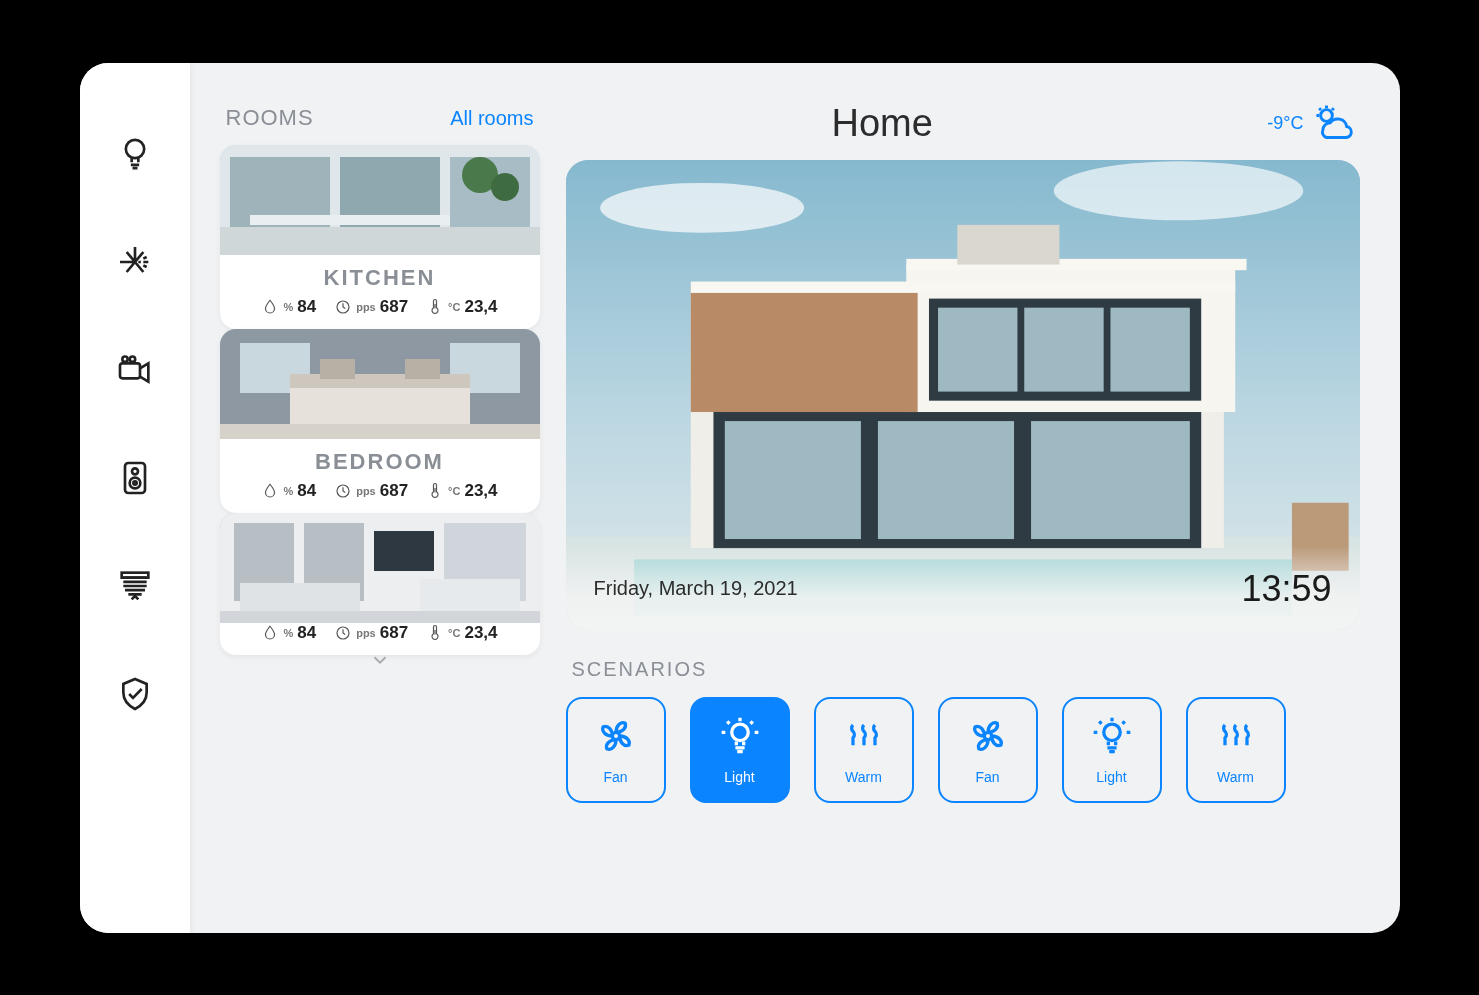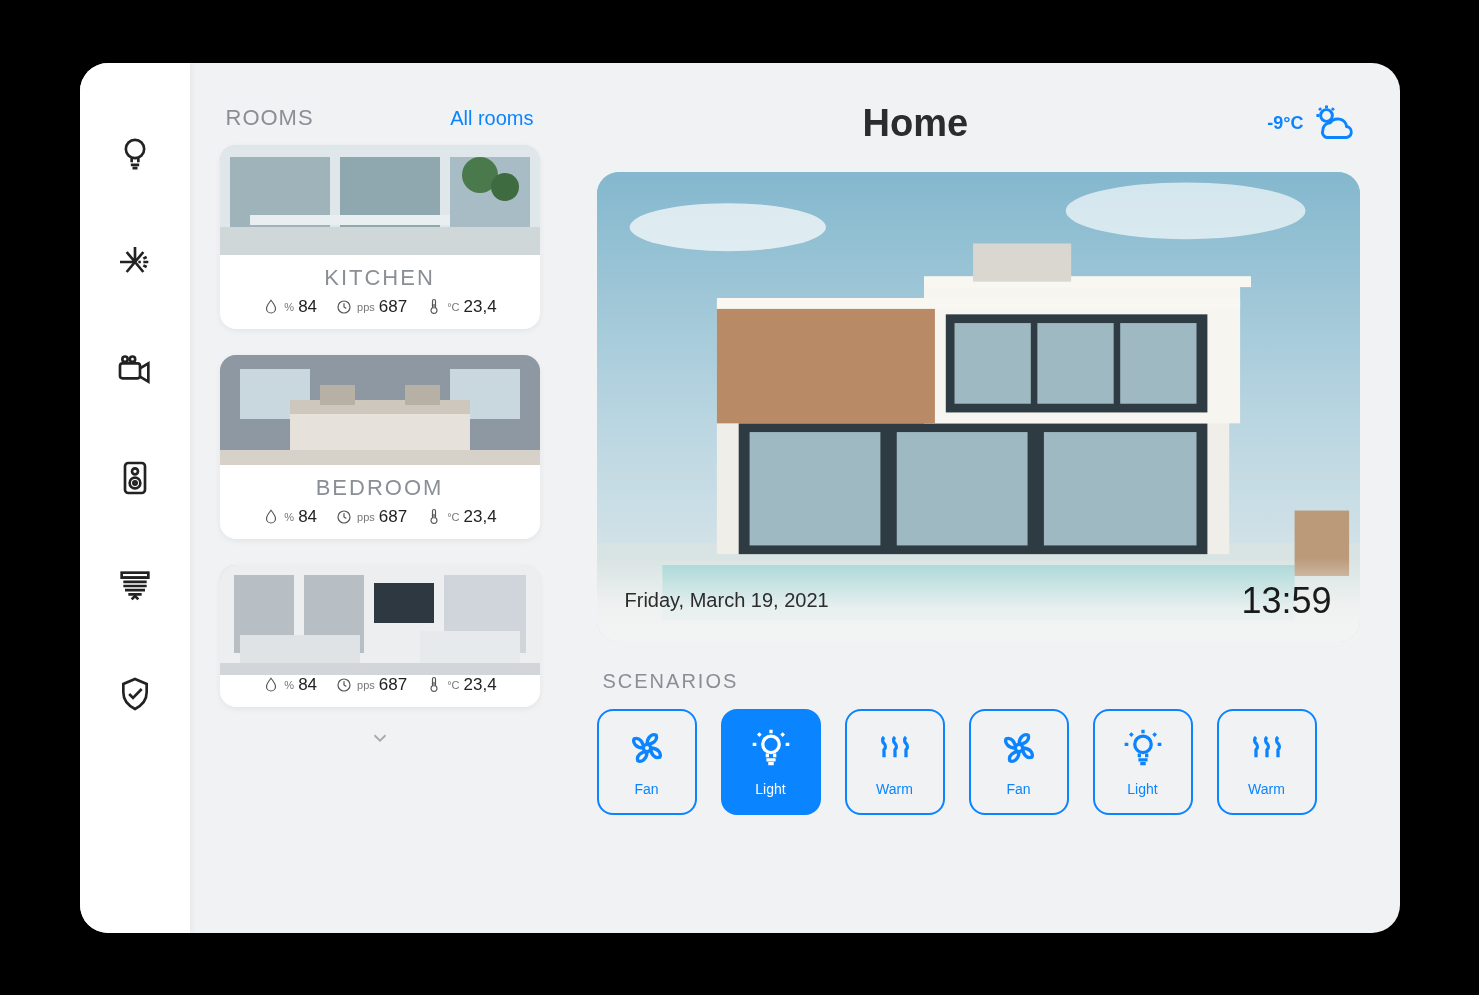--- a/index.html
+++ b/index.html
@@ -40,43 +40,43 @@
     box-shadow:2px 0 6px rgba(0,0,0,.05);
   }
   .nav-item{width:46px;height:46px;display:flex;align-items:center;justify-content:center;cursor:pointer;}
   .nav-item svg{width:40px;height:40px;stroke:#222;fill:none;stroke-width:1.6;}
   .content{
     flex:1;
     padding:36px 40px 30px 30px;
     display:grid;
     grid-template-columns:320px 1fr;
     grid-template-rows:auto 1fr;
-    column-gap:57px;
+    column-gap:26px;
   }
   .rooms-col{grid-column:1;grid-row:1/3;display:flex;flex-direction:column;}
   .rooms-head{display:flex;justify-content:space-between;align-items:baseline;margin:6px 6px 14px;}
   .rooms-title{color:var(--muted);font-size:22px;letter-spacing:1px;}
   .rooms-link{color:var(--blue);font-size:20px;cursor:pointer;}
   .room-card{
     background:var(--card);
     border-radius:16px;
     overflow:hidden;
-    margin-bottom:26px;
     box-shadow:0 2px 6px rgba(0,0,0,.06);
     cursor:pointer;
+    font-weight:bold;
   }
   .room-thumb{height:110px;background:linear-gradient(120deg,#b8c5cf,#d9e2e8);position:relative;overflow:hidden;}
   .room-thumb svg{position:absolute;inset:0;width:100%;height:100%;}
   .room-name{color:var(--muted);text-align:center;font-size:22px;letter-spacing:2px;margin:10px 0 6px;}
   .room-stats{display:flex;justify-content:center;gap:18px;color:#222;font-size:17px;padding-bottom:12px;}
   .room-stats span{display:inline-flex;align-items:center;gap:4px;}
   .stat-ico{width:18px;height:18px;}
   .stat-ico svg{width:100%;height:100%;stroke:#555;fill:none;stroke-width:1.6;}
   .more-arrow{align-self:center;width:22px;height:22px;color:#aaa;margin-top:-6px;}
-  .main-head{grid-column:2;grid-row:1;display:flex;justify-content:center;align-items:center;gap:38px;padding:0 6px 24px;font-weight:bold;}
+  .main-head{grid-column:2;grid-row:1;display:flex;justify-content:center;align-items:center;gap:38px;padding:0 6px 12px;}
   .home-title{font-size:38px;color:#2c2c2c;margin-right:auto;margin-left:260px;}
   .weather{display:flex;align-items:center;gap:6px;color:var(--blue);font-size:18px;}
   .weather svg{width:44px;height:44px;stroke:var(--blue);fill:none;stroke-width:1.6;}
   .main-body{grid-column:2;grid-row:2;display:flex;flex-direction:column;}
   .hero{
     border-radius:22px;
     overflow:hidden;
     position:relative;
     height:470px;
     background:linear-gradient(180deg,#9bc3d4 0%,#cfe3eb 60%,#e9efef 100%);

